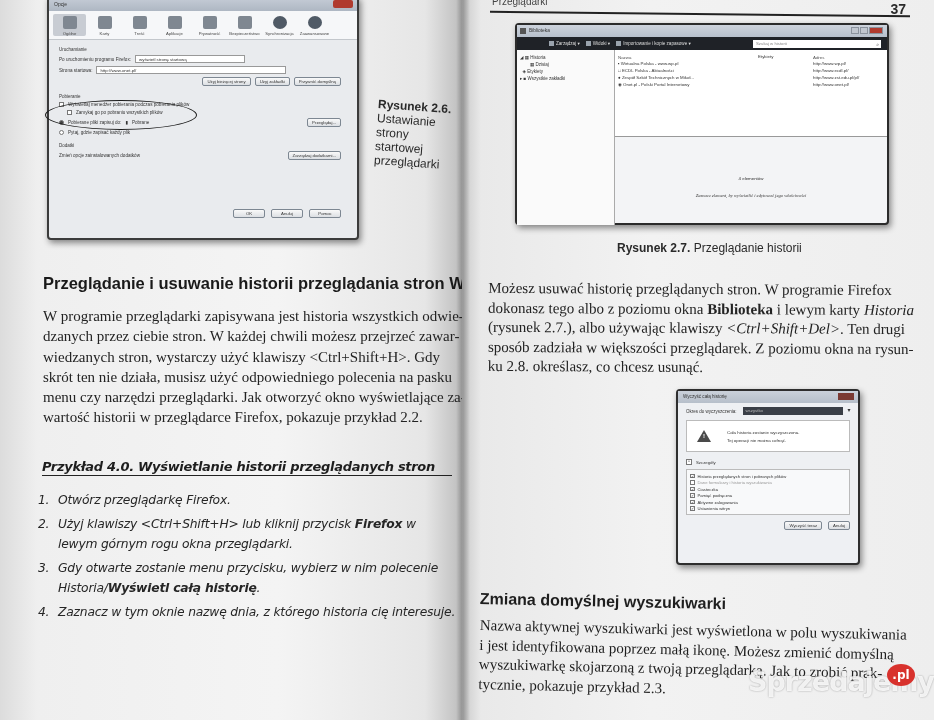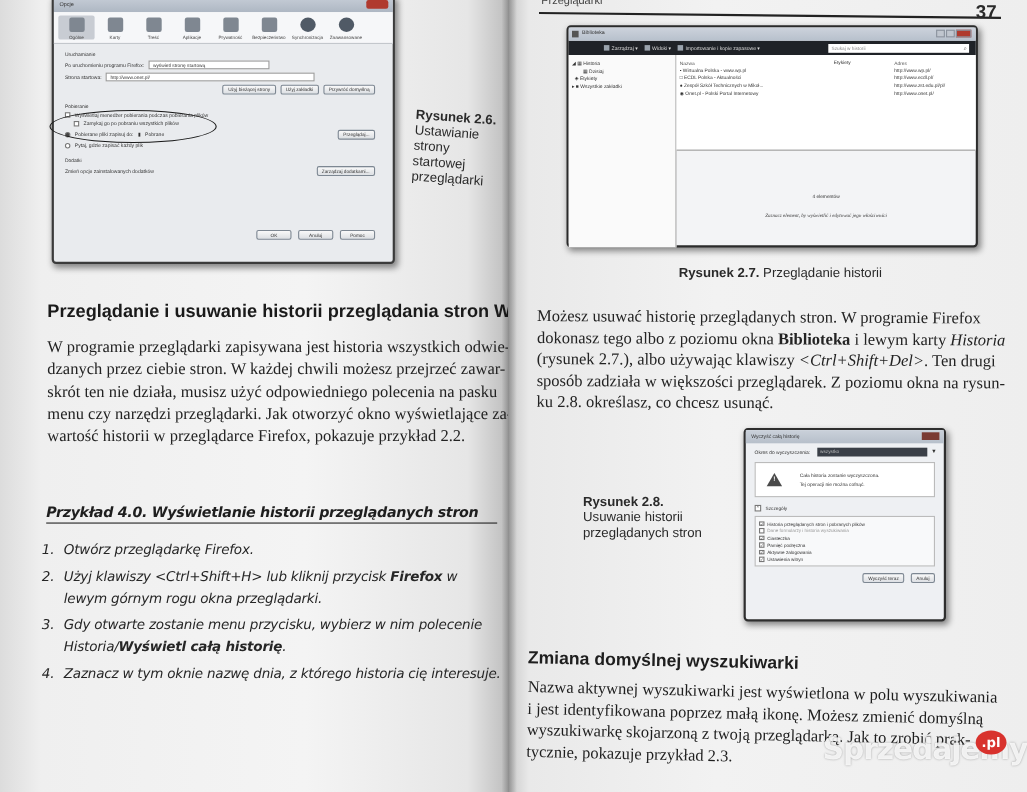--- a/index.html
+++ b/index.html
@@ -41,21 +41,21 @@
   .para .ln { display: block; white-space: nowrap; }
   .ex-title { position: absolute; left: 42px; top: 459px; width: 410px; font-family: "DejaVu Sans", sans-serif; font-style: italic; font-weight: bold; font-size: 13px; border-bottom: 1.5px solid #222; padding-bottom: 1px; letter-spacing: -0.3px; }
   .steps { position: absolute; left: 38px; top: 490px; width: 420px; font-family: "DejaVu Sans", sans-serif; font-style: italic; font-size: 12.3px; color: #262626; letter-spacing: -0.2px; }
   .step { position: relative; padding-left: 20px; line-height: 20px; margin-bottom: 4px; }
   .step .num { position: absolute; left: 0; top: 0; }
   .step .note { display: block; margin-top: 6px; }
   .step b { font-weight: bold; }
 
   
   .header-line { position: absolute; left: 28px; top: 13px; width: 420px; height: 1.5px; background: #222; transform: rotate(0.6deg); }
-  .page-num { position: absolute; right: 28px; top: 1px; font-family: "Liberation Sans", sans-serif; font-size: 17px; font-weight: bold; color: #2a2a2a; }
+  .page-num { position: absolute; right: 28px; top: 1px; font-family: "Liberation Sans", sans-serif; font-size: 14px; font-weight: bold; color: #2a2a2a; }
   .running-head { position: absolute; left: 30px; top: -4px; font-family: "Liberation Sans", sans-serif; font-size: 10px; color: #444; }
   .biblio { left: 53px; top: 23px; width: 374px; height: 202px; border-color: #2b2b2b; background: #f3f4f6; }
   .b-title { height: 12px; background: linear-gradient(#cdd3dc,#b7c0cc); font-size: 4.8px; padding: 3px 12px; position: relative; }
   .b-title .ic { position: absolute; left: 3px; top: 3px; width: 6px; height: 6px; background: #555; }
   .b-ctrls { position: absolute; right: 4px; top: 2px; display: flex; gap: 1px; }
   .b-ctrls span { width: 8px; height: 7px; background: #c0c6cf; border: 1px solid #8a929d; }
   .b-ctrls span.x { width: 14px; background: #b03a2e; }
   .b-toolbar { height: 13px; background: #1f2227; display: flex; align-items: center; gap: 6px; padding: 0 6px; font-size: 4.6px; color: #ddd; }
   .b-toolbar .tb { display: flex; align-items: center; gap: 2px; }
   .b-toolbar .tb i { display: inline-block; width: 5px; height: 5px; background: #9aa3ad; }
@@ -197,20 +197,21 @@
     <b>Rysunek 2.6.</b>
     <span style="display:block">Ustawianie strony</span>
     <span style="display:block">startowej przeglądarki</span>
   </div>
 
   <div class="h-section" style="left:43px; top:274px;">Przeglądanie i usuwanie historii przeglądania stron WWW</div>
 
   <div class="para" style="left:43px; top:306px; width:415px;">
     <span class="ln">W programie przeglądarki zapisywana jest historia wszystkich odwie-</span>
     <span class="ln">dzanych przez ciebie stron. W każdej chwili możesz przejrzeć zawar-</span>
+    <span class="ln">wiedzanych stron, wystarczy użyć klawiszy &lt;Ctrl+Shift+H&gt;. Gdy</span>
     <span class="ln">skrót ten nie działa, musisz użyć odpowiedniego polecenia na pasku</span>
     <span class="ln">menu czy narzędzi przeglądarki. Jak otworzyć okno wyświetlające za-</span>
     <span class="ln">wartość historii w przeglądarce Firefox, pokazuje przykład 2.2.</span>
   </div>
 
   <div class="ex-title">Przykład 4.0. Wyświetlanie historii przeglądanych stron</div>
 
   <div class="steps">
     <div class="step">
       <span class="num">1.</span>
@@ -314,25 +315,20 @@
   </div>
 
   <div class="para" style="left:26px; top:280px; width:430px; line-height:19.5px; transform:rotate(0.3deg);">
     <span class="ln">Możesz usuwać historię przeglądanych stron. W programie Firefox</span>
     <span class="ln"><span>dokonasz tego albo z poziomu okna </span><b>Biblioteka</b><span> i lewym karty </span><i>Historia</i></span>
     <span class="ln"><span>(rysunek 2.7.), albo używając klawiszy </span><i>&lt;Ctrl+Shift+Del&gt;</i><span>. Ten drugi</span></span>
     <span class="ln">sposób zadziała w większości przeglądarek. Z poziomu okna na  rysun-</span>
     <span class="ln">ku 2.8. określasz, co chcesz usunąć.</span>
   </div>
 
-  <div class="fig-caption-side" style="left:68px; top:449px;">
-    <b>Rysunek 2.8.</b>
-    <span style="display:block">Usuwanie historii</span>
-    <span style="display:block">przeglądanych stron</span>
-  </div>
 
   <div class="win clear">
     <div class="c-title"><span>Wyczyść całą historię</span><span class="x"></span></div>
     <div class="c-row">
       <span>Okres do wyczyszczenia:</span>
       <span class="c-select">wszystko</span>
     </div>
     <div class="c-warn">
       <span class="tri"></span>
       <div class="lines">

